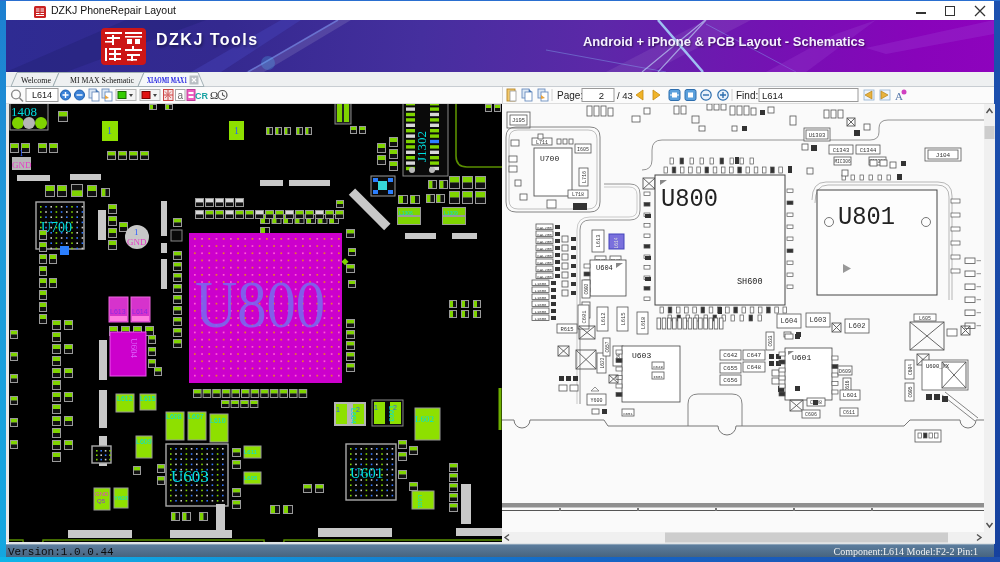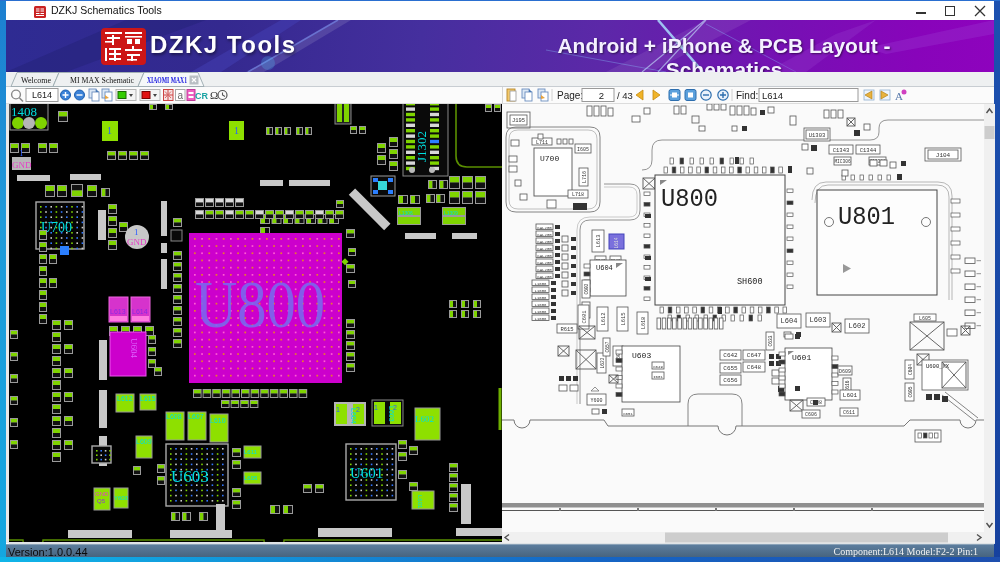--- a/index.html
+++ b/index.html
@@ -19,21 +19,21 @@
     <rect width="12" height="12" rx="1.5" fill="#c92222"></rect>
     <rect x="2" y="2.5" width="3.5" height="1" fill="#fff"></rect>
     <rect x="6.5" y="2.5" width="3.5" height="1" fill="#fff"></rect>
     <rect x="2" y="4.5" width="3.5" height="1" fill="#fff"></rect>
     <rect x="6.5" y="4.5" width="3.5" height="1" fill="#fff"></rect>
     <rect x="2" y="7" width="3.5" height="1" fill="#fff"></rect>
     <rect x="6.5" y="7" width="3.5" height="1" fill="#fff"></rect>
     <rect x="2" y="9" width="8" height="1" fill="#fff"></rect>
   </svg>
 
-<div class="abs" style="left:51px;top:4px;font-size:10.5px;color:#111">DZKJ Schematics Tools</div>
+<div class="abs" style="left:51px;top:4px;font-size:10.5px;color:#111">DZKJ PhoneRepair Layout</div>
 
 <div class="abs" style="left:916px;top:12px;width:10px;height:1.5px;background:#333"></div>
 
 <div class="abs" style="left:945px;top:6px;width:10px;height:10px;border:1.4px solid #333"></div>
 
 <svg class="abs" style="left:974px;top:5px" width="12" height="12" viewBox="0 0 12 12">
     <path d="M 1,1 L 11,11 M 11,1 L 1,11" stroke="#333" stroke-width="1.3"></path>
   </svg>
 
 <div class="abs" style="left:6px;top:20px;width:988px;height:51.5px;background:linear-gradient(95deg,#2e2b92 0%,#34298f 22%,#452f9e 42%,#5c28a8 60%,#7511b3 78%,#8804ba 92%,#8e03bd 100%);overflow:hidden">
@@ -69,23 +69,23 @@
       <rect x="13" y="20" width="2" height="13"></rect>
       <rect x="8" y="30" width="12" height="2"></rect>
       <rect x="24" y="21" width="17" height="2"></rect>
       <rect x="31" y="18" width="2" height="5"></rect>
       <rect x="26" y="26" width="13" height="2"></rect>
       <rect x="30" y="26" width="2" height="7"></rect>
       <rect x="26" y="31" width="10" height="1.6"></rect>
     </g>
   </svg>
 
-<div class="abs" style="left:150px;top:31px;font-size:24px;font-weight:bold;color:#fff;letter-spacing:1.5px;text-shadow:1px 2px 3px rgba(0,0,0,0.45)">DZKJ Tools</div>
-
-<div class="abs" style="left:524px;top:34px;width:400px;text-align:center;font-size:21px;font-weight:bold;color:#f4f0ff;text-shadow:1px 1px 2px rgba(0,0,0,0.5)">Android + iPhone &amp; PCB Layout - Schematics</div>
+<div class="abs" style="left:156px;top:31px;font-size:16px;font-weight:bold;color:#fff;letter-spacing:1.5px;text-shadow:1px 2px 3px rgba(0,0,0,0.45)">DZKJ Tools</div>
+
+<div class="abs" style="left:524px;top:34px;width:400px;text-align:center;font-size:13px;font-weight:bold;color:#f4f0ff;text-shadow:1px 1px 2px rgba(0,0,0,0.5)">Android + iPhone &amp; PCB Layout - Schematics</div>
 
 <div class="abs" style="left:6px;top:71.5px;width:988px;height:15px;background:#eef0f1;border-bottom:1px solid #c8cdd2"></div>
 <svg class="abs" style="left:6px;top:71.5px" width="400" height="15" viewBox="0 0 400 15">
 
 <g>
       <path d="M 5,14.5 L 11,0.5 H 53 L 47,14.5 Z" fill="#eef0f1" stroke="#9aa8ae" stroke-width="0.9"></path>
       <text x="30" y="10.5" font-family="Liberation Serif" font-size="9" fill="#111" text-anchor="middle" textLength="30" lengthAdjust="spacingAndGlyphs">Welcome</text>
     </g>
 
 <g>
@@ -2243,14 +2243,14 @@
     <rect x="482.5" y="22" width="10" height="13" fill="#cdcdcd"></rect>
     <path d="M 484.5,419 l 3,4 3,-4" fill="none" stroke="#505050" stroke-width="1.4"></path>
     <rect x="0" y="428" width="493" height="11" fill="#f0f0f0"></rect>
     <path d="M 7,430.5 l -4,3 4,3" fill="none" stroke="#505050" stroke-width="1.4"></path>
     <path d="M 475,430.5 l 4,3 -4,3" fill="none" stroke="#505050" stroke-width="1.4"></path>
     <rect x="163" y="428.5" width="283" height="10" fill="#cdcdcd"></rect>
   </svg>
 
 <div class="abs" style="left:6px;top:544px;width:988px;height:13px;background:linear-gradient(180deg,#5c7d9d,#47647f);border-top:1px solid #8aa2b8"></div>
 
-<div class="abs" style="left:8px;top:546px;font-family:Liberation Sans, sans-serif;font-size:11px;color:#0a0a0a">Version:1.0.0.44</div>
+<div class="abs" style="left:8px;top:546px;font-family:Liberation Mono, monospace;font-size:11px;color:#0a0a0a">Version:1.0.0.44</div>
 
 <div class="abs" style="left:700px;top:546px;width:278px;text-align:right;font-family:'Liberation Serif',serif;font-size:10px;color:#f2f2f2">Component:L614 Model:F2-2 Pin:1</div>
 </body></html>

